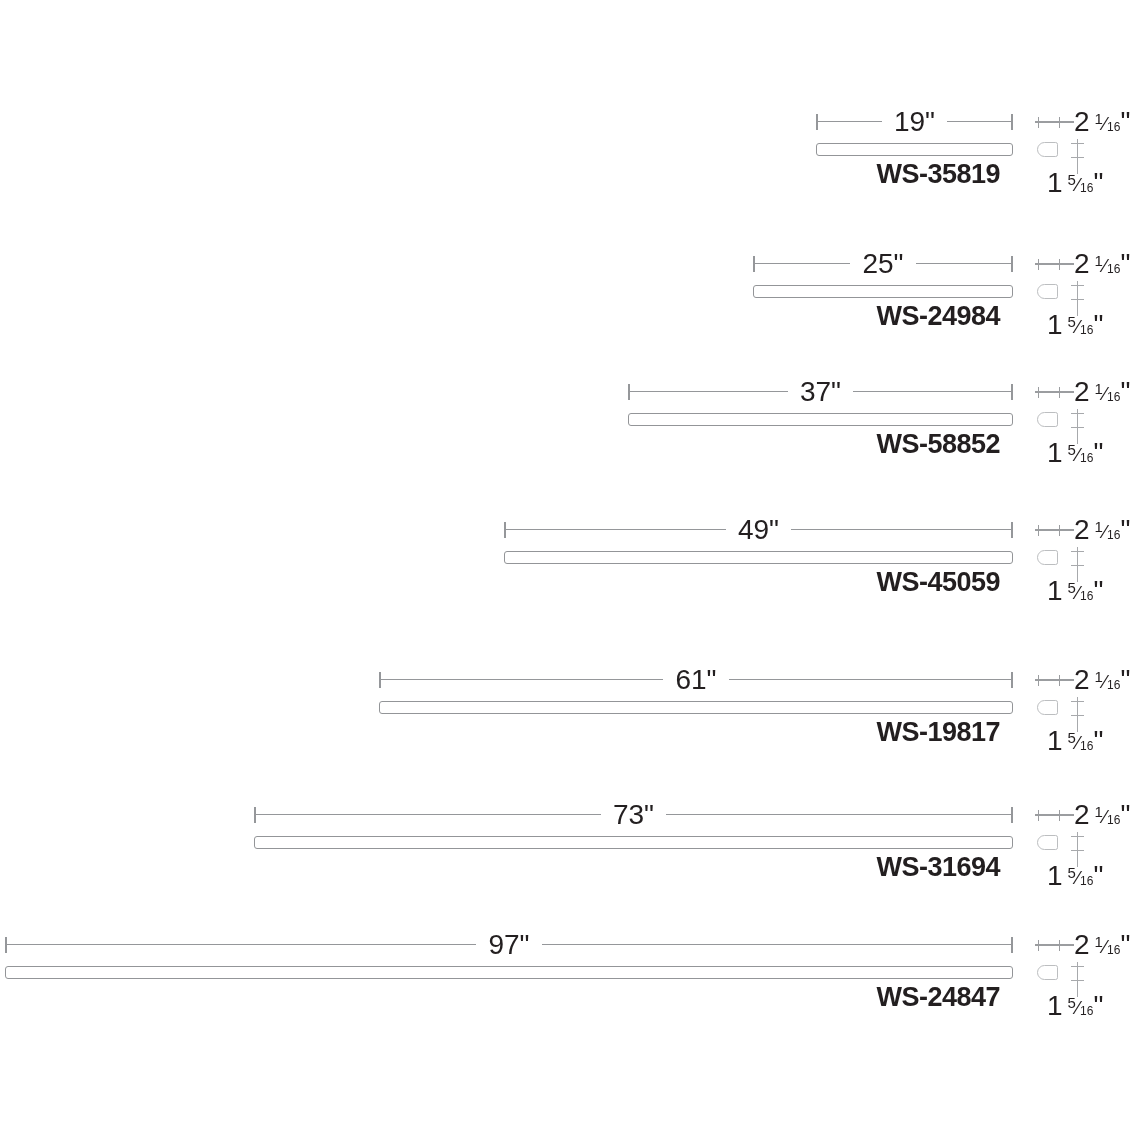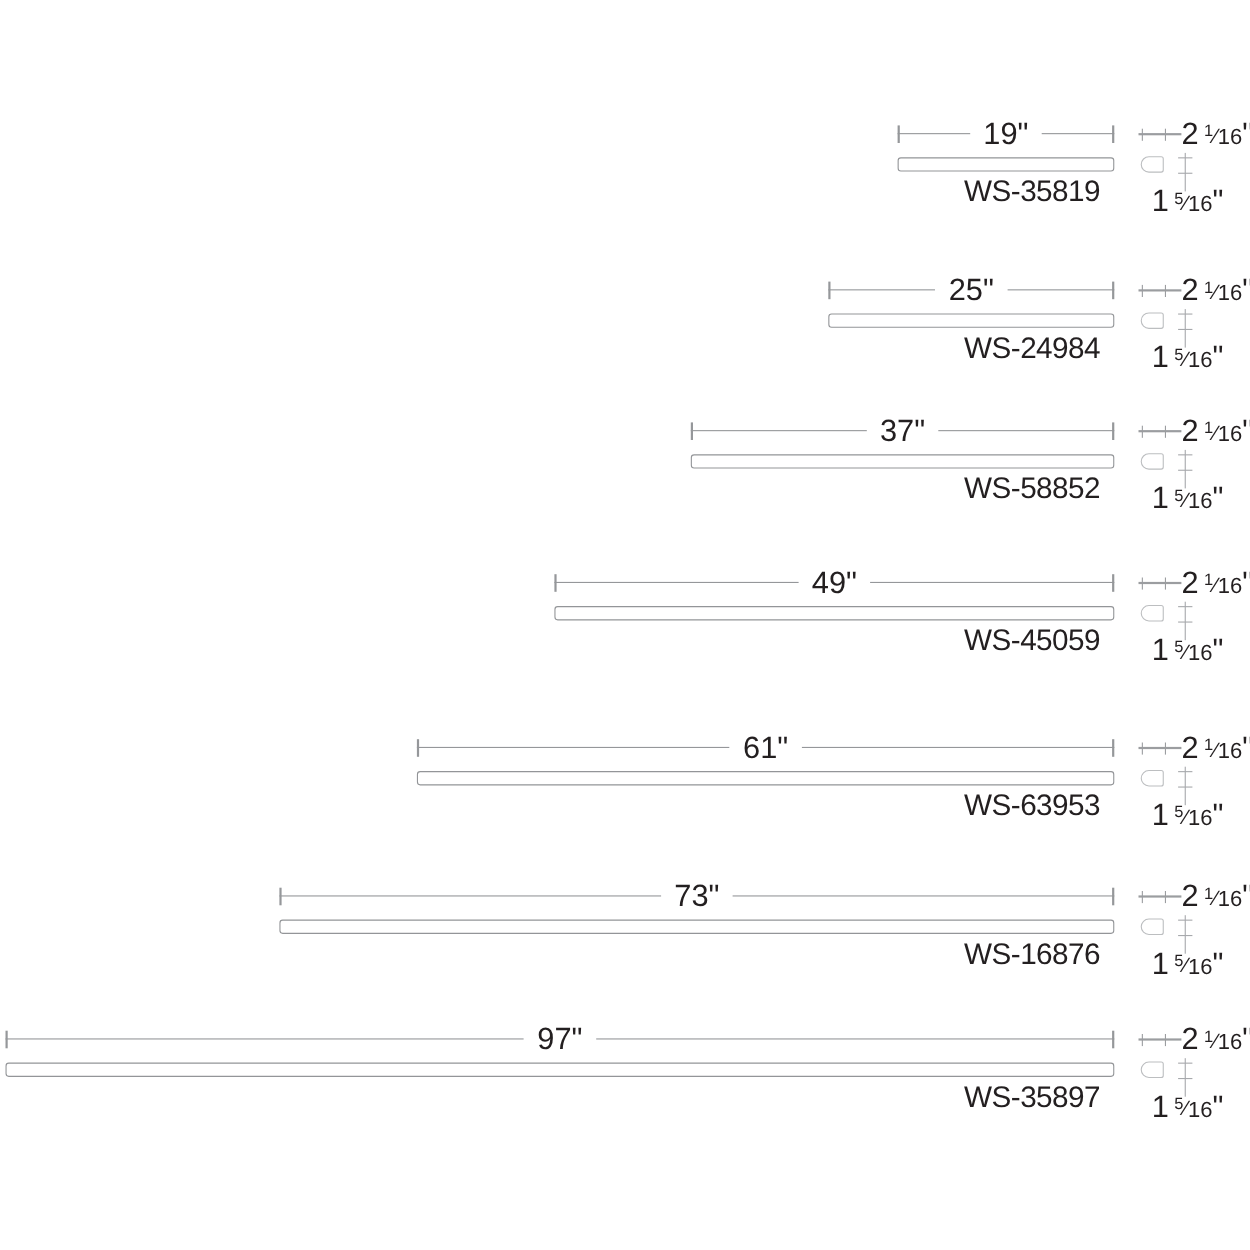--- a/index.html
+++ b/index.html
@@ -13,33 +13,33 @@
   .dim-h{position:absolute;top:0;height:32px;display:flex;align-items:center;justify-content:center;}
   .dline{position:absolute;left:0;right:0;top:15px;height:1.4px;background:#95979a;}
   .dtick{position:absolute;top:8px;width:1.6px;height:16px;background:#95979a;}
   .tl{left:0;}.tr{right:0;}
   .dim-label{position:relative;background:#ffffff;padding:0 12px;font-size:28px;line-height:32px;white-space:nowrap;}
 
   
   .bar{position:absolute;top:37px;height:13px;box-sizing:border-box;border:1.5px solid #939598;border-radius:3px;background:#ffffff;}
 
   
-  .model{position:absolute;top:53px;right:136px;font-size:27px;font-weight:normal;letter-spacing:-0.5px;white-space:nowrap;text-align:center;}
+  .model{position:absolute;top:53px;right:136px;font-size:27px;font-weight:bold;letter-spacing:-0.5px;white-space:nowrap;text-align:center;}
 
   
   .detail{position:absolute;left:1030px;top:0;width:106px;height:104px;}
   .wline{position:absolute;left:5px;width:39px;top:15.4px;height:1.3px;background:#9b9da0;}
   .wtick{position:absolute;top:10.5px;width:1.4px;height:11px;background:#9b9da0;}
   .w1{left:8px;}.w2{left:29px;}
   .wlabel{position:absolute;left:44px;top:16px;transform:translateY(-50%);}
   .dtext{font-size:28px;line-height:1;white-space:nowrap;}
   .frac{margin-left:5px;}
   .num{font-size:15px;vertical-align:7px;}
   .slash{font-size:19px;vertical-align:1px;margin:0 0.5px;}
-  .den{font-size:20px;}
+  .den{font-size:12px;}
   .profile{position:absolute;left:7px;top:36px;width:21px;height:15px;box-sizing:border-box;border:1.4px solid #bcbec0;border-radius:8px 2.5px 2.5px 8px;background:#ffffff;}
   .vline{position:absolute;left:47px;top:33px;width:1.4px;height:35px;background:#a7a9ac;}
   .vtick{position:absolute;left:41px;width:13px;height:1.4px;background:#a7a9ac;}
   .v1{top:36.5px;}.v2{top:50.5px;}
   .hlabel{position:absolute;left:17px;top:63px;}
 </style>
 </head>
 <body>
 
 <div class="canvas">
@@ -133,21 +133,21 @@
   </div>
 
   <div class="row" style="top: 664px;">
     <div class="dim-h span-len" style="left: 379px; width: 634px;">
       <div class="dline"></div>
       <div class="dtick tl"></div>
       <div class="dtick tr"></div>
       <div class="dim-label">61"</div>
     </div>
     <div class="bar span-len" style="left: 379px; width: 634px;"></div>
-    <div class="model">WS-63953</div>
+    <div class="model">WS-19817</div>
     <div class="detail">
       <div class="wline"></div>
       <div class="wtick w1"></div>
       <div class="wtick w2"></div>
       <div class="dtext wlabel"><span>2</span><span class="frac"><span class="num">1</span><span class="slash">⁄</span><span class="den">16</span></span><span>"</span></div>
       <div class="profile"></div>
       <div class="vline"></div>
       <div class="vtick v1"></div>
       <div class="vtick v2"></div>
       <div class="dtext hlabel"><span>1</span><span class="frac"><span class="num">5</span><span class="slash">⁄</span><span class="den">16</span></span><span>"</span></div>
@@ -155,21 +155,21 @@
   </div>
 
   <div class="row" style="top: 799px;">
     <div class="dim-h span-len" style="left: 254px; width: 759px;">
       <div class="dline"></div>
       <div class="dtick tl"></div>
       <div class="dtick tr"></div>
       <div class="dim-label">73"</div>
     </div>
     <div class="bar span-len" style="left: 254px; width: 759px;"></div>
-    <div class="model">WS-16876</div>
+    <div class="model">WS-31694</div>
     <div class="detail">
       <div class="wline"></div>
       <div class="wtick w1"></div>
       <div class="wtick w2"></div>
       <div class="dtext wlabel"><span>2</span><span class="frac"><span class="num">1</span><span class="slash">⁄</span><span class="den">16</span></span><span>"</span></div>
       <div class="profile"></div>
       <div class="vline"></div>
       <div class="vtick v1"></div>
       <div class="vtick v2"></div>
       <div class="dtext hlabel"><span>1</span><span class="frac"><span class="num">5</span><span class="slash">⁄</span><span class="den">16</span></span><span>"</span></div>
@@ -177,21 +177,21 @@
   </div>
 
   <div class="row" style="top: 929px;">
     <div class="dim-h span-len" style="left: 5px; width: 1008px;">
       <div class="dline"></div>
       <div class="dtick tl"></div>
       <div class="dtick tr"></div>
       <div class="dim-label">97"</div>
     </div>
     <div class="bar span-len" style="left: 5px; width: 1008px;"></div>
-    <div class="model">WS-35897</div>
+    <div class="model">WS-24847</div>
     <div class="detail">
       <div class="wline"></div>
       <div class="wtick w1"></div>
       <div class="wtick w2"></div>
       <div class="dtext wlabel"><span>2</span><span class="frac"><span class="num">1</span><span class="slash">⁄</span><span class="den">16</span></span><span>"</span></div>
       <div class="profile"></div>
       <div class="vline"></div>
       <div class="vtick v1"></div>
       <div class="vtick v2"></div>
       <div class="dtext hlabel"><span>1</span><span class="frac"><span class="num">5</span><span class="slash">⁄</span><span class="den">16</span></span><span>"</span></div>

